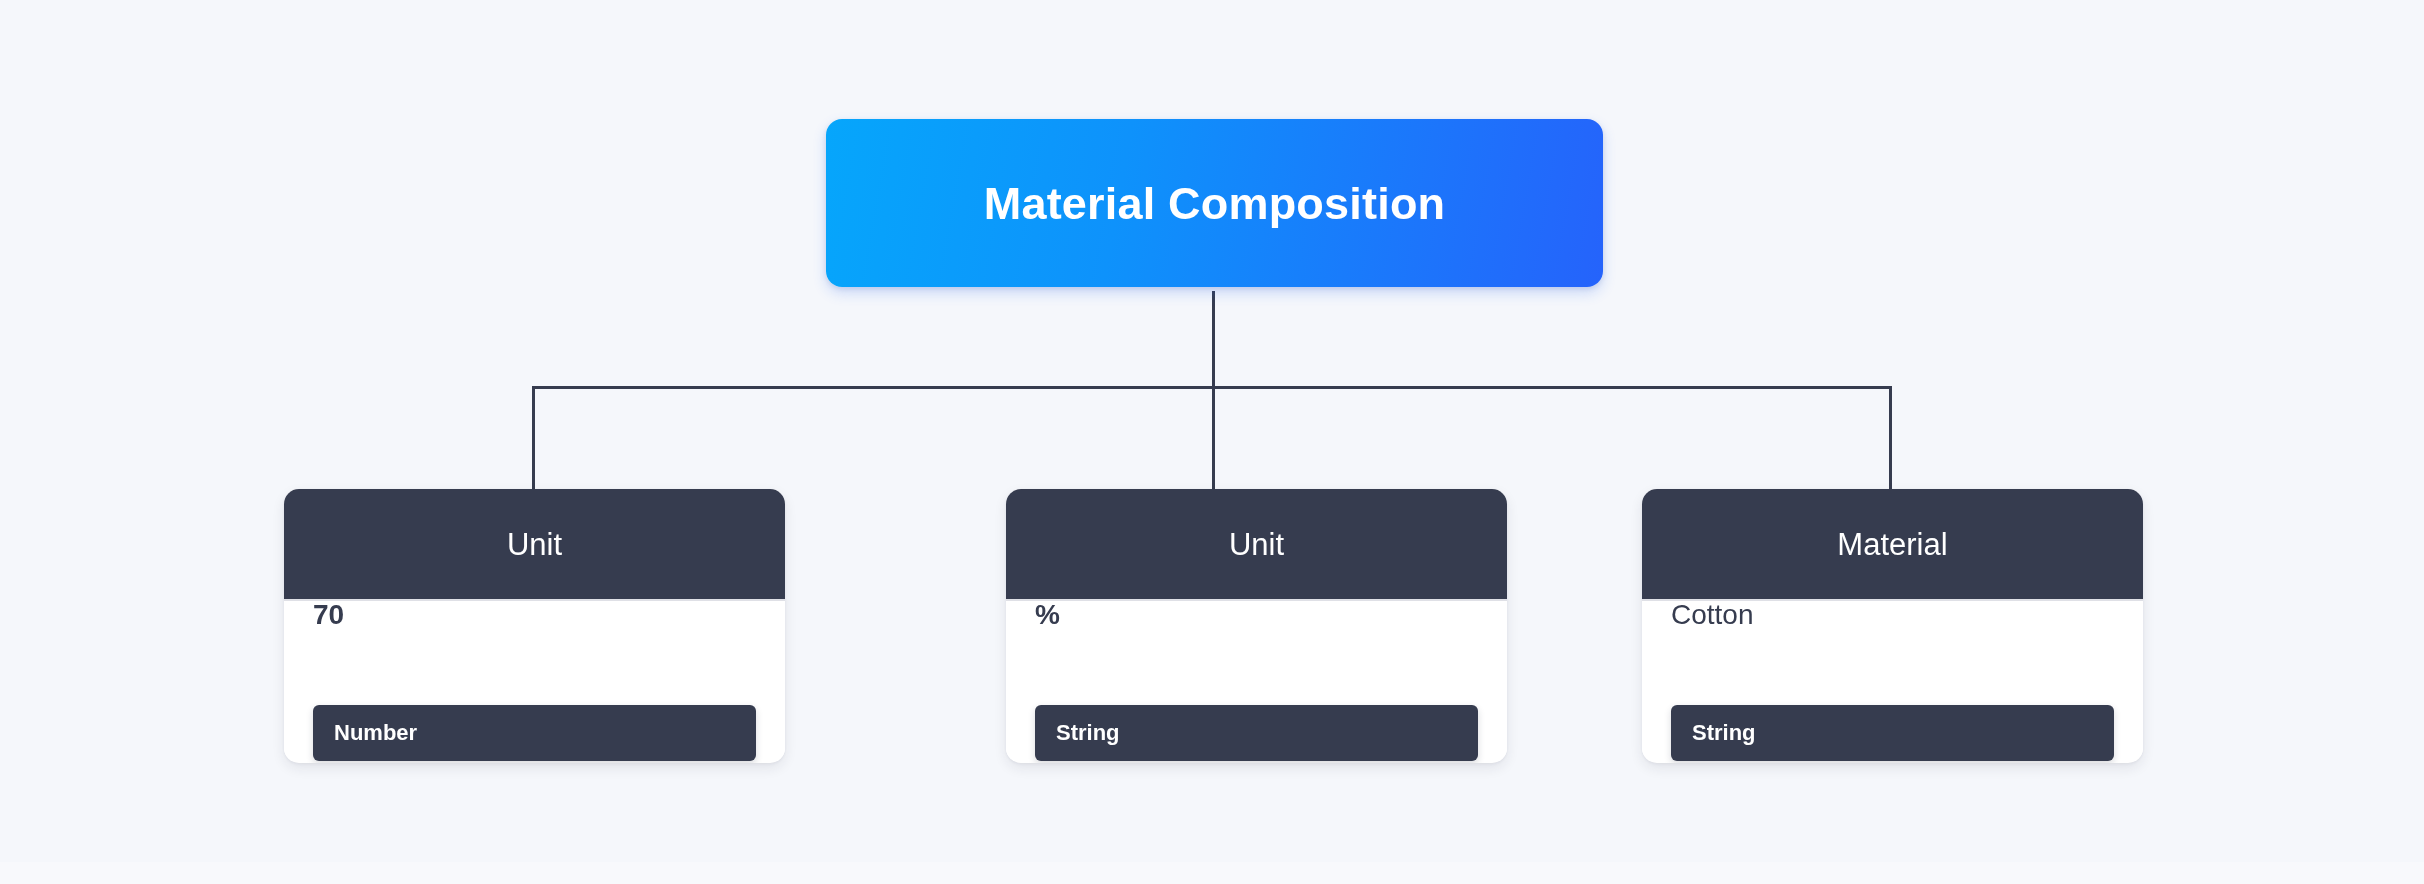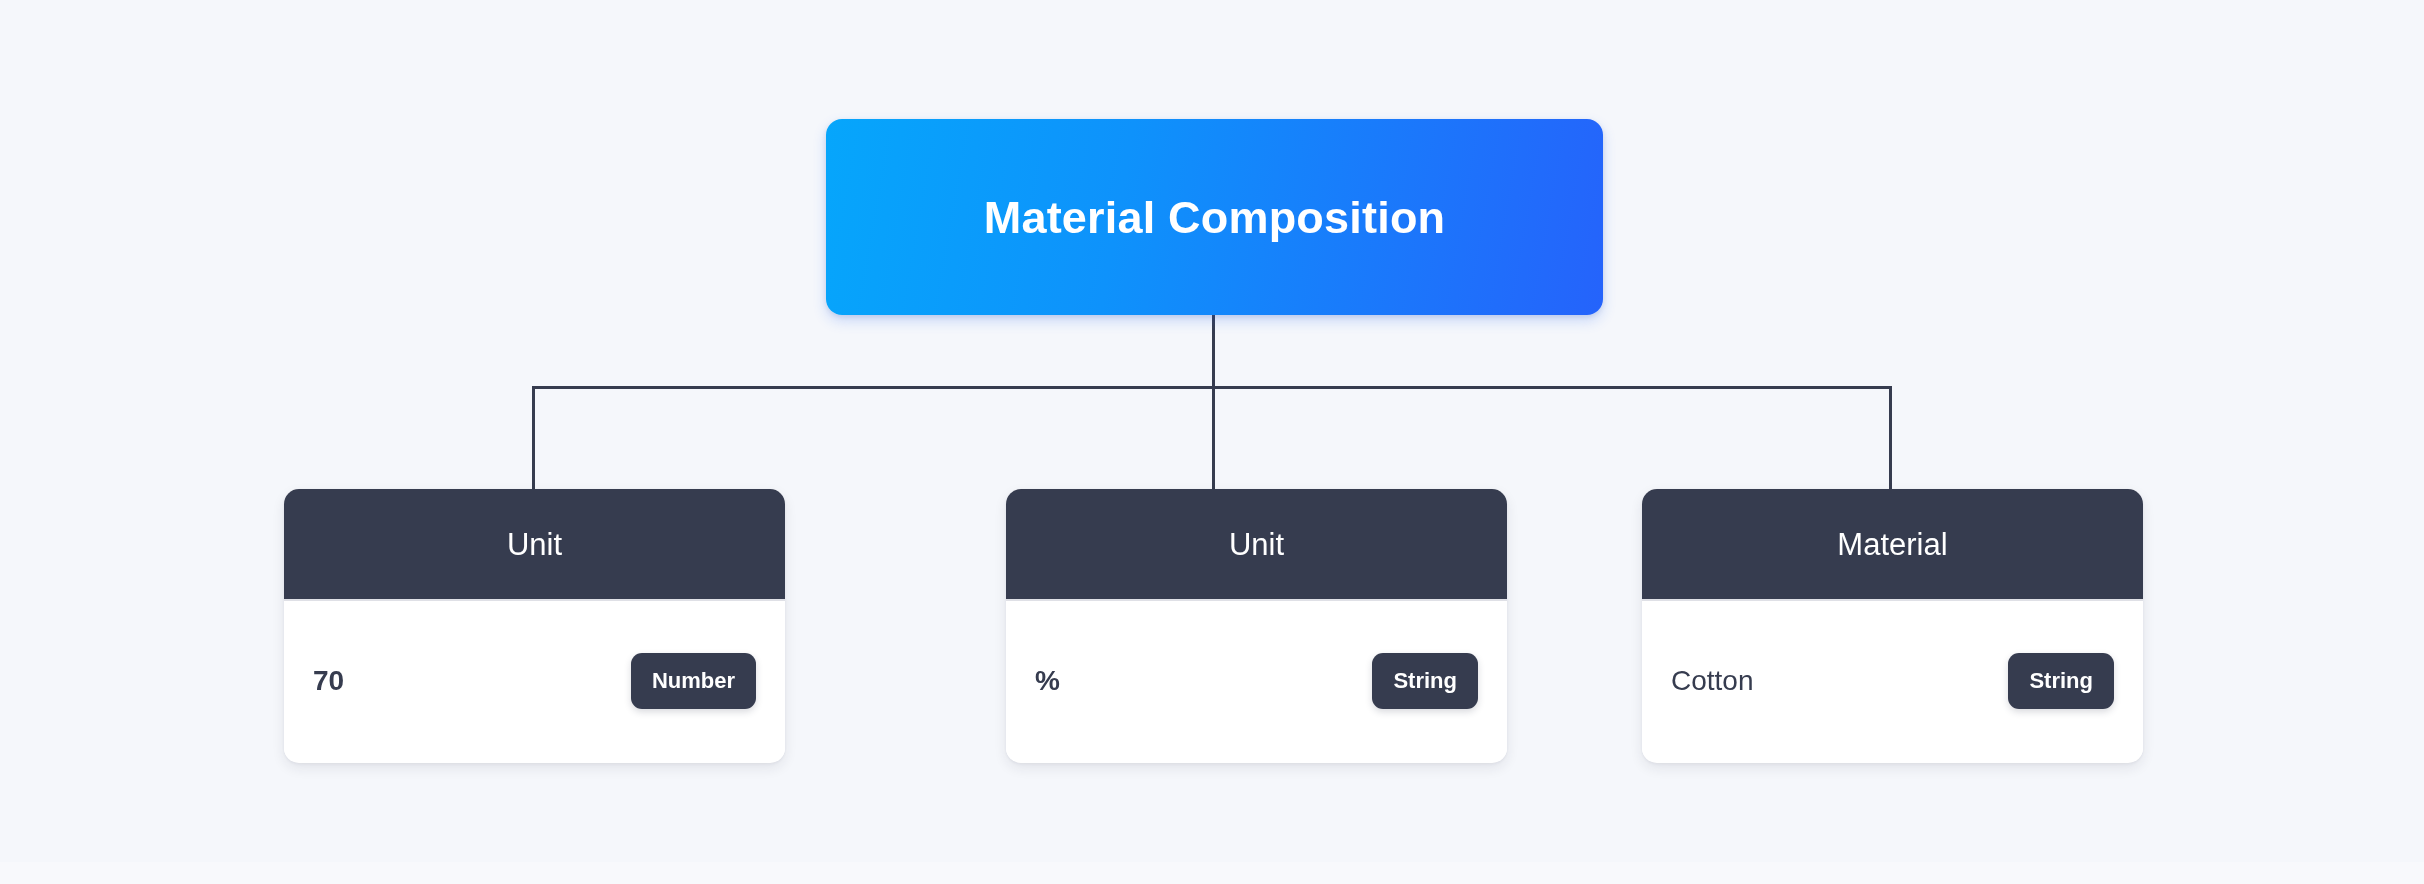--- a/index.html
+++ b/index.html
@@ -41,21 +41,21 @@
     height: 884px;
     pointer-events: none;
   }
 
   
   .root-node {
     position: absolute;
     left: 826px;
     top: 119px;
     width: 777px;
-    height: 196px;
+    height: 168px;
     border-radius: 16px;
     background: linear-gradient(100deg, #06a6fb 0%, #0e92fb 38%, #2563fb 100%);
     box-shadow: 0 6px 14px rgba(37, 99, 251, 0.20), 0 2px 5px rgba(20, 30, 70, 0.10);
     display: flex;
     align-items: center;
     justify-content: center;
     z-index: 3;
   }
   .root-label {
     color: #ffffff;
@@ -95,42 +95,42 @@
     color: #ffffff;
     font-size: 31px;
     font-weight: normal;
     line-height: 1;
     white-space: nowrap;
   }
 
   .card-body {
     height: 160px;
     display: flex;
-    align-items: center;
     justify-content: space-between;
     padding: 0 29px 0 29px;
     box-sizing: border-box;
     background: #ffffff;
+    flex-direction: column;
   }
   .card-value {
     color: #363c4f;
     font-size: 28px;
     font-weight: bold;
     line-height: 1;
     white-space: nowrap;
   }
   .card-value.weight-normal { font-weight: normal; }
 
   .type-badge {
     background: #363c4f;
     color: #ffffff;
     font-size: 22px;
     font-weight: bold;
     line-height: 1;
-    border-radius: 11px;
+    border-radius: 6px;
     padding: 17px 21px;
     box-shadow: 0 3px 7px rgba(28, 35, 60, 0.17);
     white-space: nowrap;
   }
 </style>
 </head>
 <body>
 
 <div id="tree-canvas">
 

